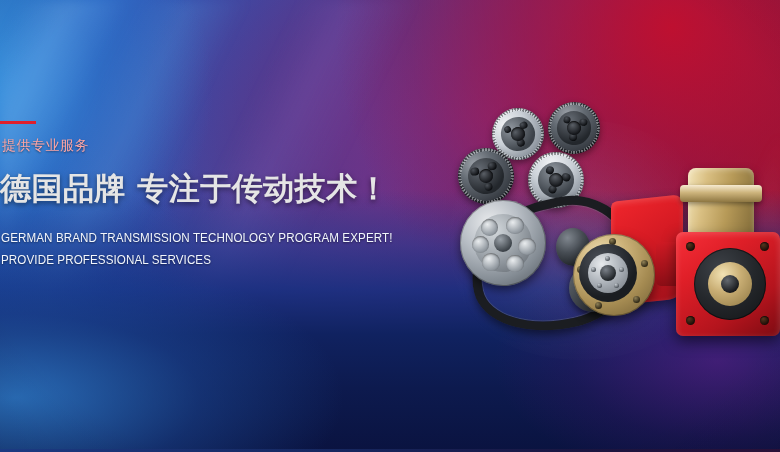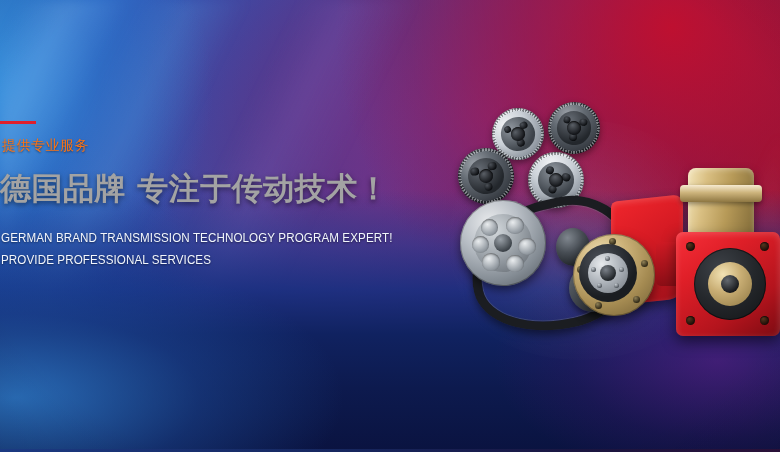--- a/index.html
+++ b/index.html
@@ -95,30 +95,30 @@
 
   .rule {
     position: absolute; left: 0; top: 121px;
     width: 36px; height: 3px;
     background: #e01f2c;
   }
   .kicker {
     position: absolute; left: 2px; top: 137px;
     font-size: 14px;
     letter-spacing: 0.5px;
-    color: #f97316;
+    color: #fca5a5;
     font-family: "DejaVu Sans", "Liberation Sans", sans-serif;
     text-shadow: 0 1px 2px rgba(0,0,0,0.45);
   }
   .headline {
     position: absolute; left: 0px; top: 168px;
     font-size: 31px;
     font-weight: bold;
     letter-spacing: 0.5px;
-    color: #a3a3a3;
+    color: #e5e5e5;
     white-space: nowrap;
     font-family: "DejaVu Sans", "Liberation Sans", sans-serif;
     text-shadow: 0 2px 5px rgba(0,0,0,0.50);
   }
   .sub {
     position: absolute; left: 1px;
     font-size: 12.5px;
     letter-spacing: 0.1px;
     color: #f2f6fc;
     white-space: nowrap;

